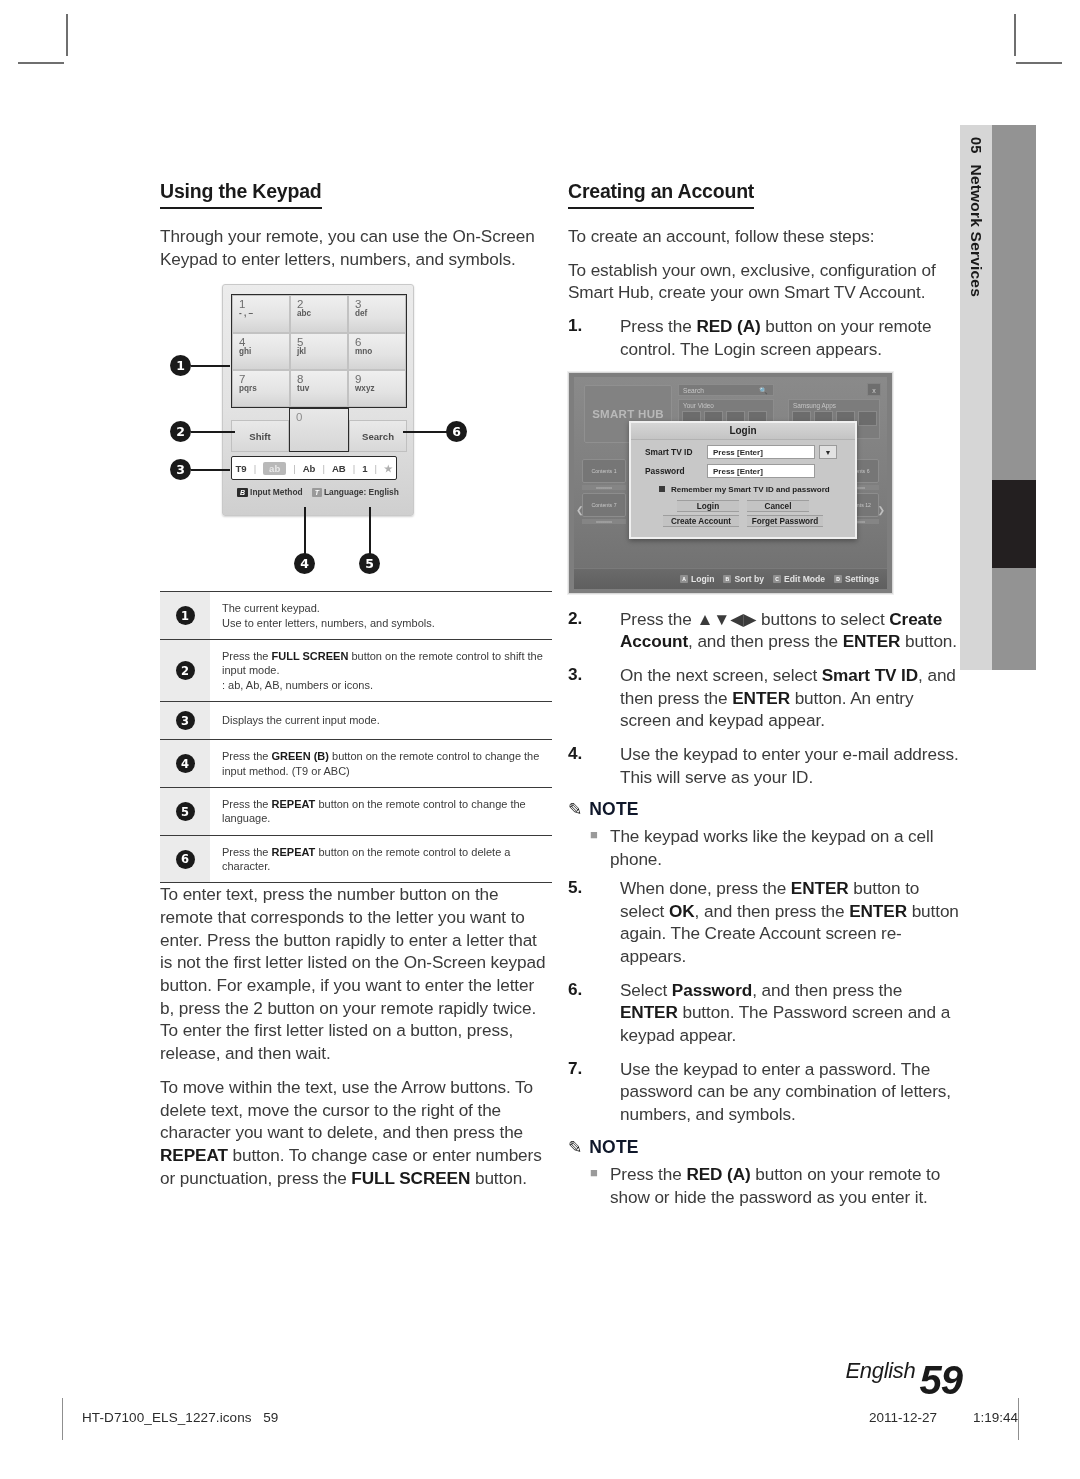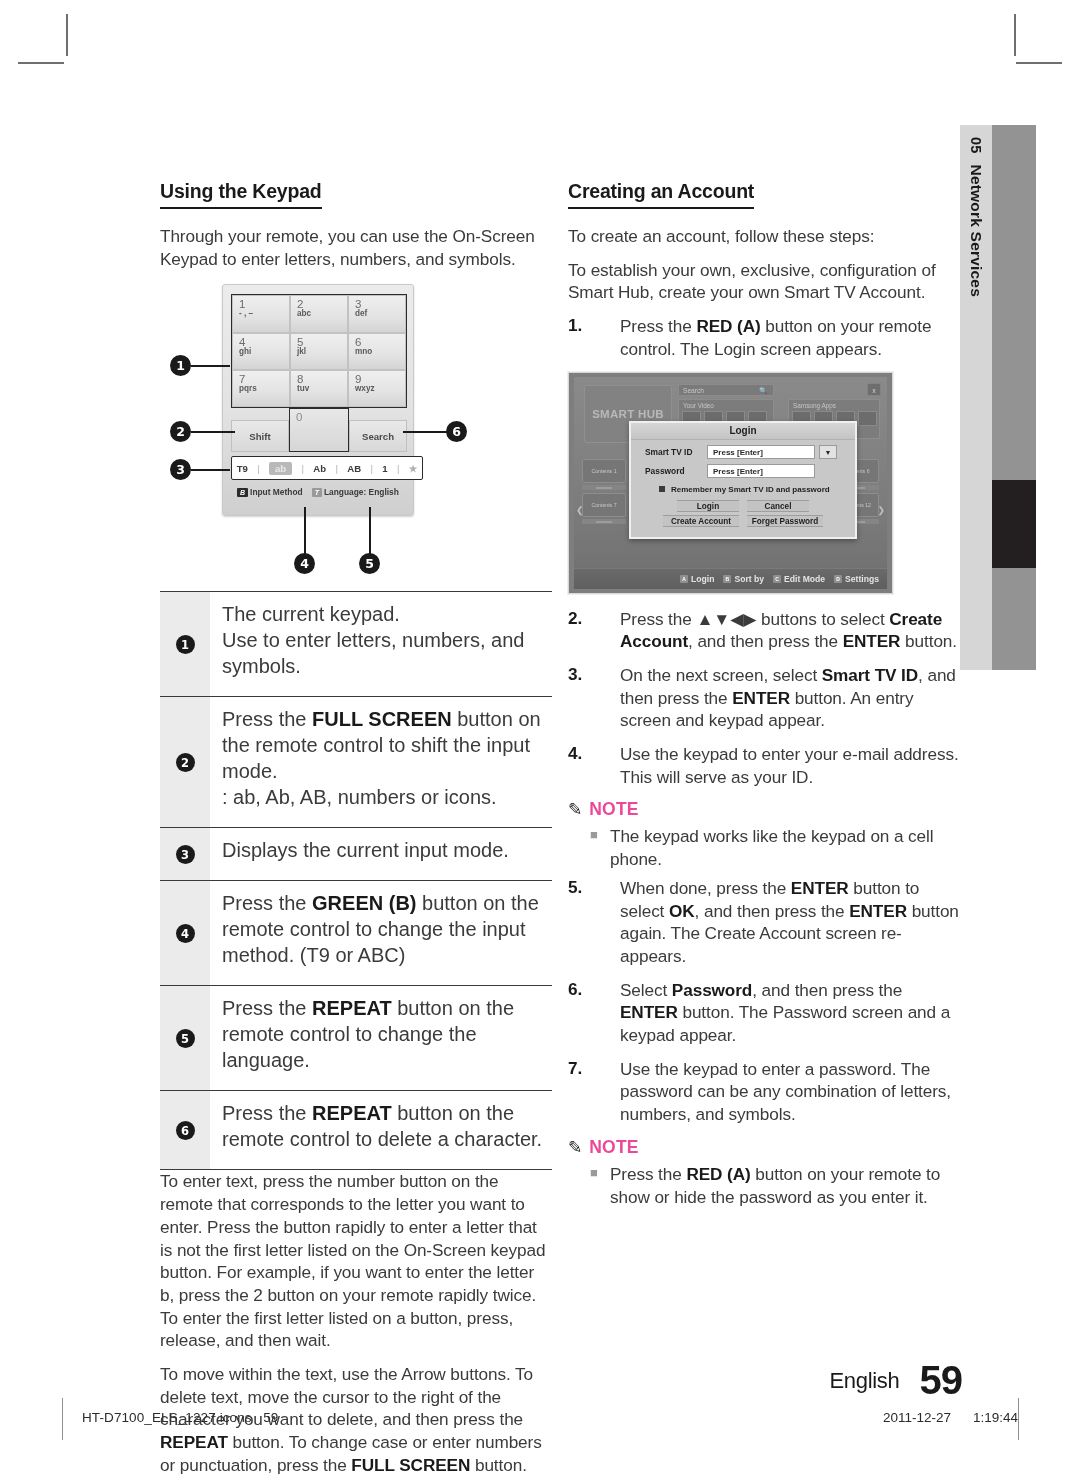--- a/index.html
+++ b/index.html
@@ -82,21 +82,21 @@
     display:flex; align-items:center; justify-content:center;
     font-size:9.6px; font-weight:bold; color:#4a4a4a;
   }
   .kp-del{
     position:absolute; left:118px; top:12px; width:58px; height:32px;
     background:linear-gradient(180deg,#e9e9e9,#d8d8d8); border:1px solid #c0c0c0;
     display:flex; align-items:center; justify-content:center;
     font-size:9.6px; font-weight:bold; color:#4a4a4a;
   }
   .kp-modebar{
-    position:absolute; left:0; top:162px; width:192px; height:24px;
+    position:absolute; left:0; top:162px; width:166px; height:24px;
     border:1.8px solid #2b2b2b; background:#fff;
     display:flex; align-items:center; justify-content:space-around;
     border-radius:2px;
   }
   .kp-modebar span{ font-size:9.6px; font-weight:bold; color:#3a3a3a; }
   .kp-modebar .sel{ background:#b9b9b9; color:#e9e9e9; padding:1px 6px; border-radius:2px; }
   .kp-modebar .div{ color:#b5b5b5; font-weight:normal; }
   .kp-foot{
     position:absolute; left:0; top:190px; width:176px; height:16px;
     display:flex; align-items:center; gap:9px; padding-left:6px;
@@ -117,38 +117,38 @@
   .lead{ position:absolute; background:#1a1a1a; }
   .lead-h{ height:1.6px; }
   .lead-v{ width:1.6px; }
 
   
   .ltable{ width:392px; margin-top:10px; border-collapse:collapse; }
   .ltable td{ vertical-align:middle; padding:7px 0; }
   .ltable tr{ border-bottom:1.4px solid #3a3a3a; }
   .ltable tr.first{ border-top:1.4px solid #3a3a3a; }
   .ltable td.num{ width:50px; background:#ebebeb; text-align:center; padding:9px 0; }
-  .ltable td.txt{ padding:9px 0 17px 12px; font-size:20px; line-height:1.3; color:#3b3b3b; }
+  .ltable td.txt{ padding:9px 0 9px 12px; font-size:11px; line-height:1.3; color:#3b3b3b; }
   .ltable td.txt b{ font-weight:bold; color:#1a1a1a; }
   .bnum{
     display:inline-flex; width:19px; height:19px; border-radius:50%;
     background:#1a1a1a; color:#fff; font-size:11.5px; font-weight:bold;
     align-items:center; justify-content:center; font-family:"DejaVu Sans", sans-serif;
   }
 
   
   .step{ display:flex; margin-bottom:11px; }
   .step .sn{ width:42px; flex:0 0 42px; font-size:17.2px; font-weight:bold; color:#1a1a1a; }
   .step .sx{ flex:1; font-size:17.2px; line-height:1.32; color:#3b3b3b; letter-spacing:-.1px;margin-left:10px; }
   .step .sx b{ font-weight:bold; color:#1a1a1a; }
 
   
   .note-h{ display:flex; align-items:center; gap:7px; margin:4px 0 5px 0; }
   .note-h .pen{ font-size:17px; color:#1a1a1a; line-height:1; }
-  .note-h .lbl{ font-size:17.5px; font-weight:bold; color:#ec4899; letter-spacing:.2px; }
+  .note-h .lbl{ font-size:17.5px; font-weight:bold; color:#0f172a; letter-spacing:.2px; }
   .note-item{ display:flex; margin-left:22px; margin-bottom:6px; }
   .note-item .bul{ width:20px; flex:0 0 20px; color:#9a9a9a; font-size:13px; line-height:1.5; }
   .note-item .ntx{ flex:1; font-size:17.2px; line-height:1.32; color:#3b3b3b; letter-spacing:-.1px; }
   .note-item .ntx b{ font-weight:bold; color:#1a1a1a; }
 
   
   .shot{
     position:relative; width:325px; height:222px; margin:8px 0 14px 0;
     background:#7e7e7e; border:1px solid #d8d8d8;
     box-shadow:0 0 0 1px #efefef;
@@ -235,30 +235,30 @@
   .login-chk .ct{ font-size:8px; font-weight:bold; color:#1f1f1f; }
   .login-btns{ display:flex; justify-content:center; gap:8px; padding-top:6px; }
   .lbtn{ width:62px; height:12px; background:#c3c3c3; border-top:1px solid #9e9e9e;
          border-bottom:1px solid #9e9e9e;
          font-size:8.2px; font-weight:bold; color:#1f1f1f; text-align:center; line-height:12px; }
   .lbtn.w{ width:76px; }
 
   
   .eng{
     position:absolute; right:118px; top:1358px;
-    display:flex; align-items:center; gap:20px;
+    display:flex; align-items:flex-start; gap:4px;font-style:italic;
   }
   .eng .w{ font-size:22px; color:#1a1a1a; letter-spacing:-.3px; }
   .eng .n{ font-size:40px; font-weight:bold; color:#1a1a1a; letter-spacing:-1px; }
 
   .ftline{ position:absolute; left:62px; top:1398px; width:1px; height:42px; background:#8f8f8f; }
   .ftline2{ position:absolute; left:1018px; top:1398px; width:1px; height:42px; background:#8f8f8f; }
   .ftl{ position:absolute; left:82px; top:1410px; font-size:13.5px; color:#2b2b2b; letter-spacing:.1px; }
   .ftr{ position:absolute; right:62px; top:1410px; font-size:13.5px; color:#2b2b2b;
-        display:flex; gap:22px; }
+        display:flex; gap:36px; }
 </style>
 </head>
 <body>
 
 <div class="page">
 
   <div class="cm cm-v" style="left:66px; top:14px;"></div>
   <div class="cm cm-h" style="left:18px; top:62px;"></div>
   <div class="cm cm-v" style="left:1014px; top:14px;"></div>
   <div class="cm cm-h" style="left:1016px; top:62px;"></div>

